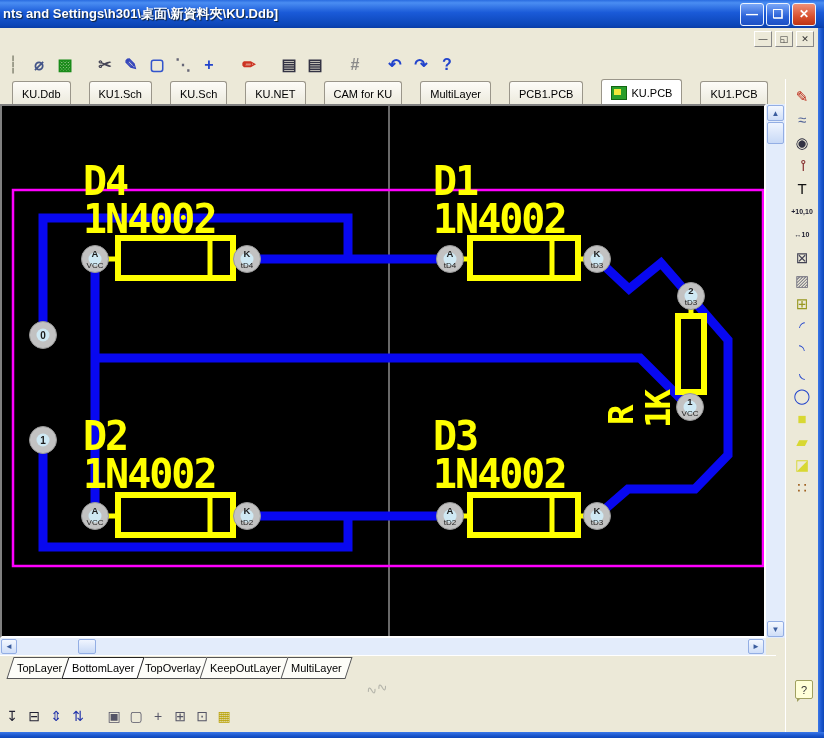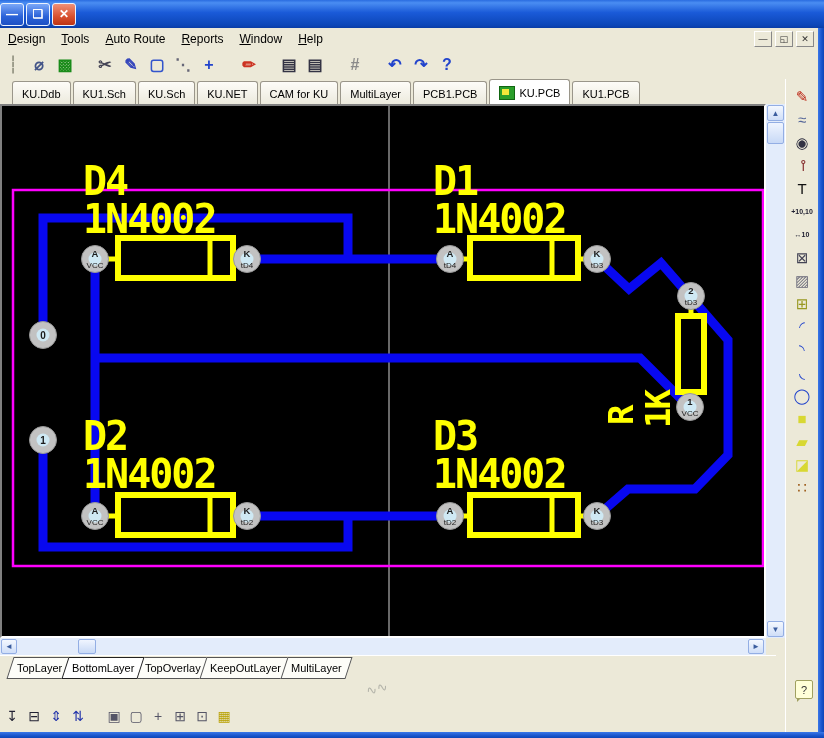--- a/index.html
+++ b/index.html
@@ -27,21 +27,21 @@
     display:flex;align-items:center;justify-content:center;}
   
   .toolbar{position:absolute;left:0;top:50px;width:824px;height:29px;background:#ECE9D8;
     display:flex;align-items:center;gap:4px;padding-left:2px;border-bottom:1px solid #c8c4b4;}
   .ticon{width:22px;height:24px;display:flex;align-items:center;justify-content:center;
     font-size:16px;font-weight:bold;}
   .tgap{width:10px;}
   
   .tabstrip{position:absolute;left:0;top:79px;width:824px;height:25px;background:#ECE9D8;
     display:flex;align-items:flex-end;padding-left:12px;}
-  .dtab{height:20px;margin-right:2px;padding:2px 9px 0 9px;font-size:11px;color:#000;
+  .dtab{height:20px;margin-right:18px;padding:2px 9px 0 9px;font-size:11px;color:#000;
     background:linear-gradient(180deg,#fdfcf8,#eceadd);border:1px solid #9a968a;border-bottom:none;
     border-radius:3px 3px 0 0;display:flex;align-items:center;gap:4px;white-space:nowrap;}
   .dtab.active{background:#ffffff;height:22px;font-weight:normal;}
   .dtab .doc-ic{width:14px;height:12px;background:#2a9e2a;border:1px solid #116611;position:relative;}
   .dtab .doc-ic::after{content:"";position:absolute;left:2px;top:2px;width:7px;height:6px;background:#f2e83a;}
   
   .client{position:absolute;left:0;top:104px;width:824px;height:634px;background:#ECE9D8;}
   .canvas{position:absolute;left:0;top:0;width:766px;height:534px;background:#000;
     border:2px solid;border-color:#808080 #fff #fff #808080;box-sizing:border-box;}
   .canvas svg{display:block;width:762px;height:530px;}
@@ -83,36 +83,29 @@
   .frame-right{position:absolute;left:818px;top:28px;width:6px;height:710px;
     background:linear-gradient(90deg,#3a77e8,#1a55cc 60%,#0c46b8);}
   .frame-bottom{position:absolute;left:0;top:732px;width:824px;height:6px;
     background:linear-gradient(180deg,#3a77e8,#1a55cc 60%,#0c46b8);}
 </style>
 </head>
 <body>
 <div id="stage">
 
   <div class="titlebar">
+    <div class="title-text">nts and Settings\h301\桌面\新資料夾\KU.Ddb]</div>
     <div class="tb-btns">
       <div class="tb-btn">—</div>
       <div class="tb-btn">❑</div>
       <div class="tb-btn close">✕</div>
     </div>
   </div>
 
   <div class="menubar">
-    <span id="menu-items" style="display: flex;">
-        <span class="menu-item"><u>D</u>esign</span>
-        <span class="menu-item"><u>T</u>ools</span>
-        <span class="menu-item"><u>A</u>uto Route</span>
-        <span class="menu-item"><u>R</u>eports</span>
-        <span class="menu-item"><u>W</u>indow</span>
-        <span class="menu-item"><u>H</u>elp</span>
-      </span>
     <div class="mdi-btns">
       <div class="mdi-btn">—</div>
       <div class="mdi-btn">◱</div>
       <div class="mdi-btn">✕</div>
     </div>
   </div>
 
   <div class="toolbar" id="main-toolbar">
       <span class="ticon" style="color: rgb(155, 155, 138);">┆</span>
       <span class="ticon" style="color: rgb(68, 85, 136);">⌀</span>

